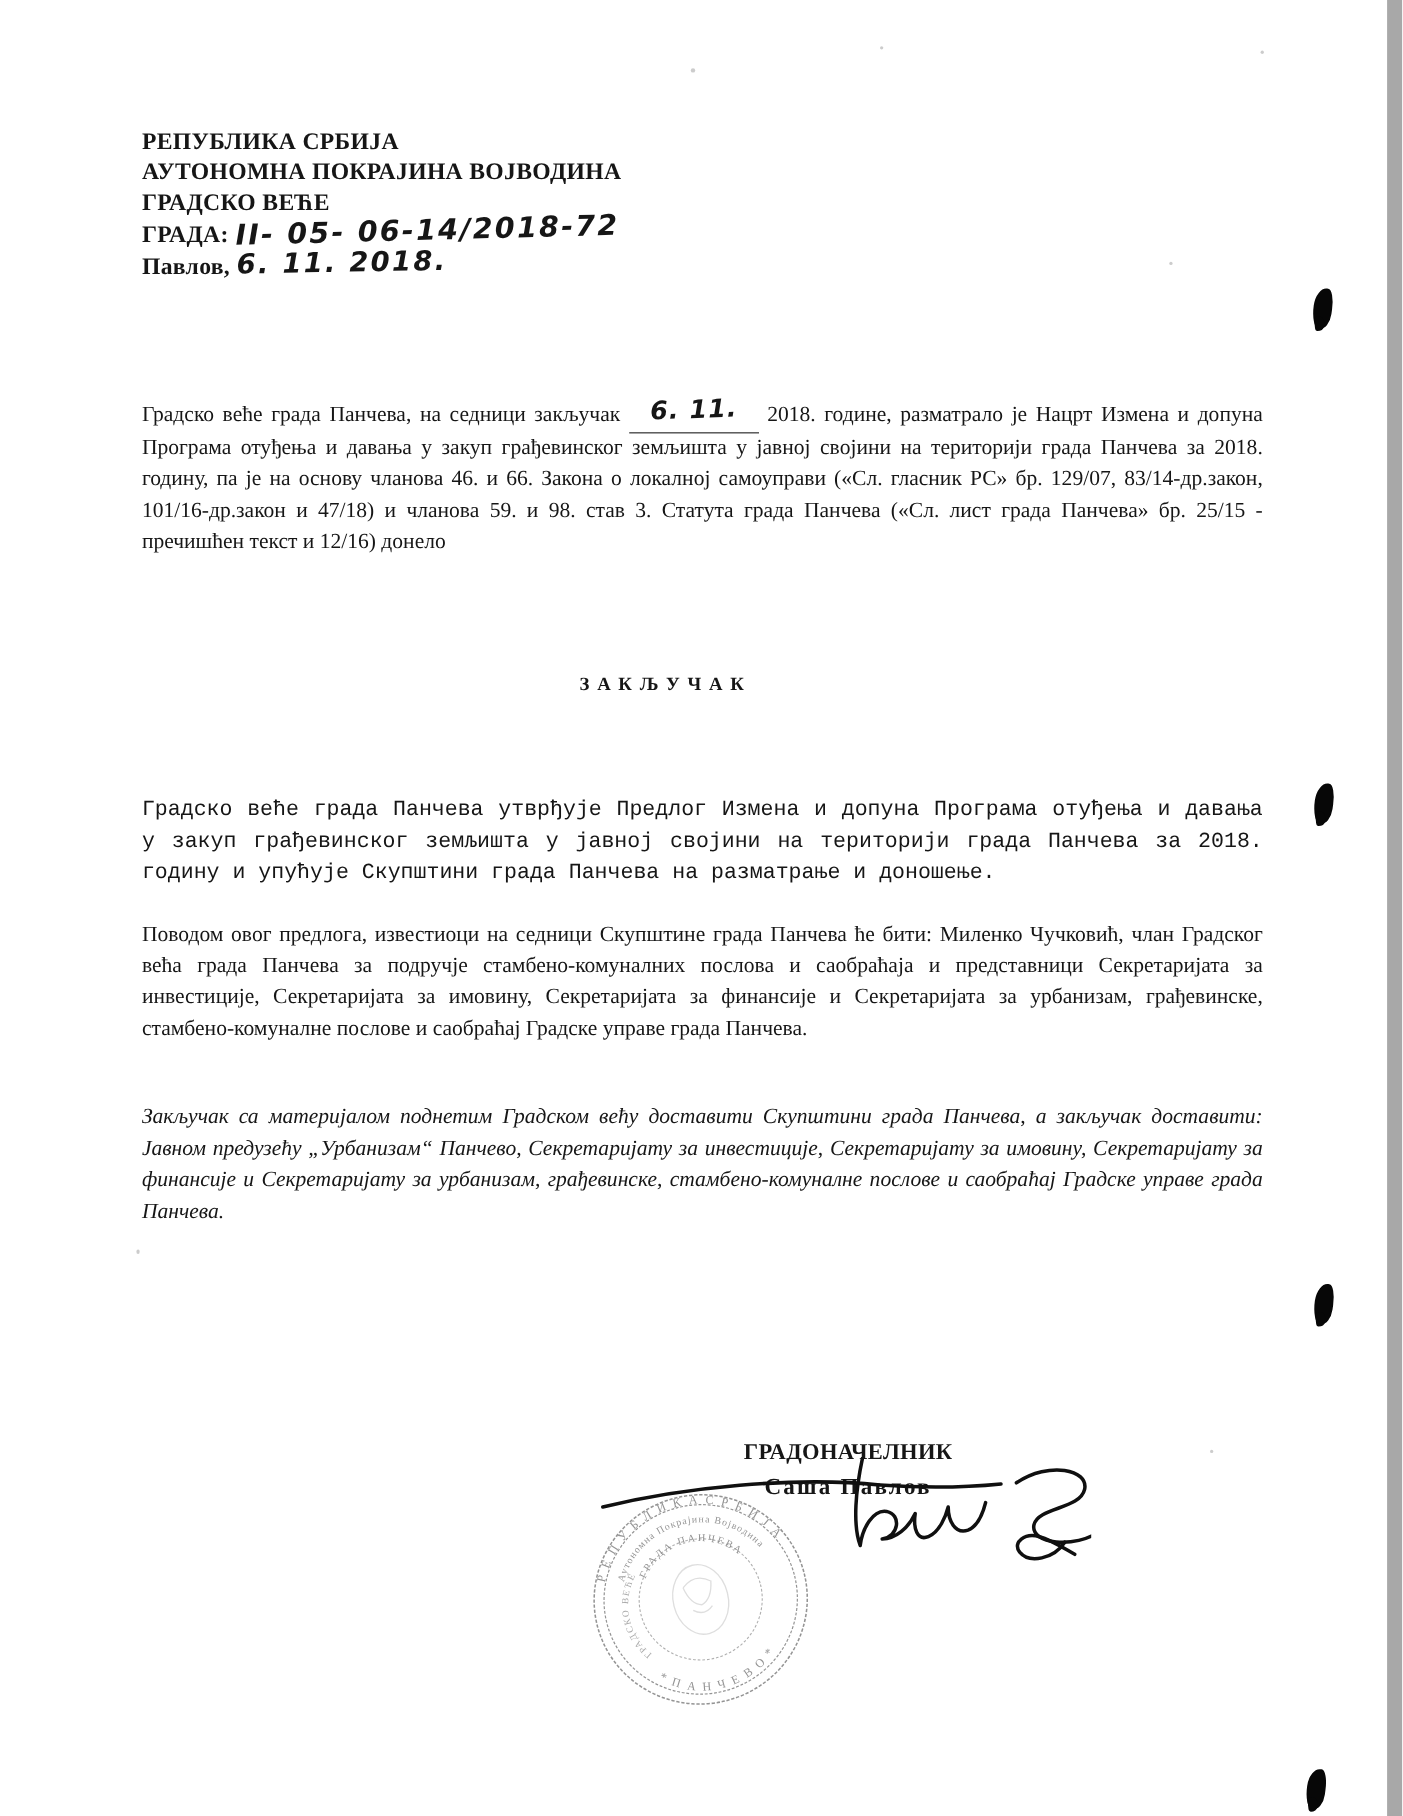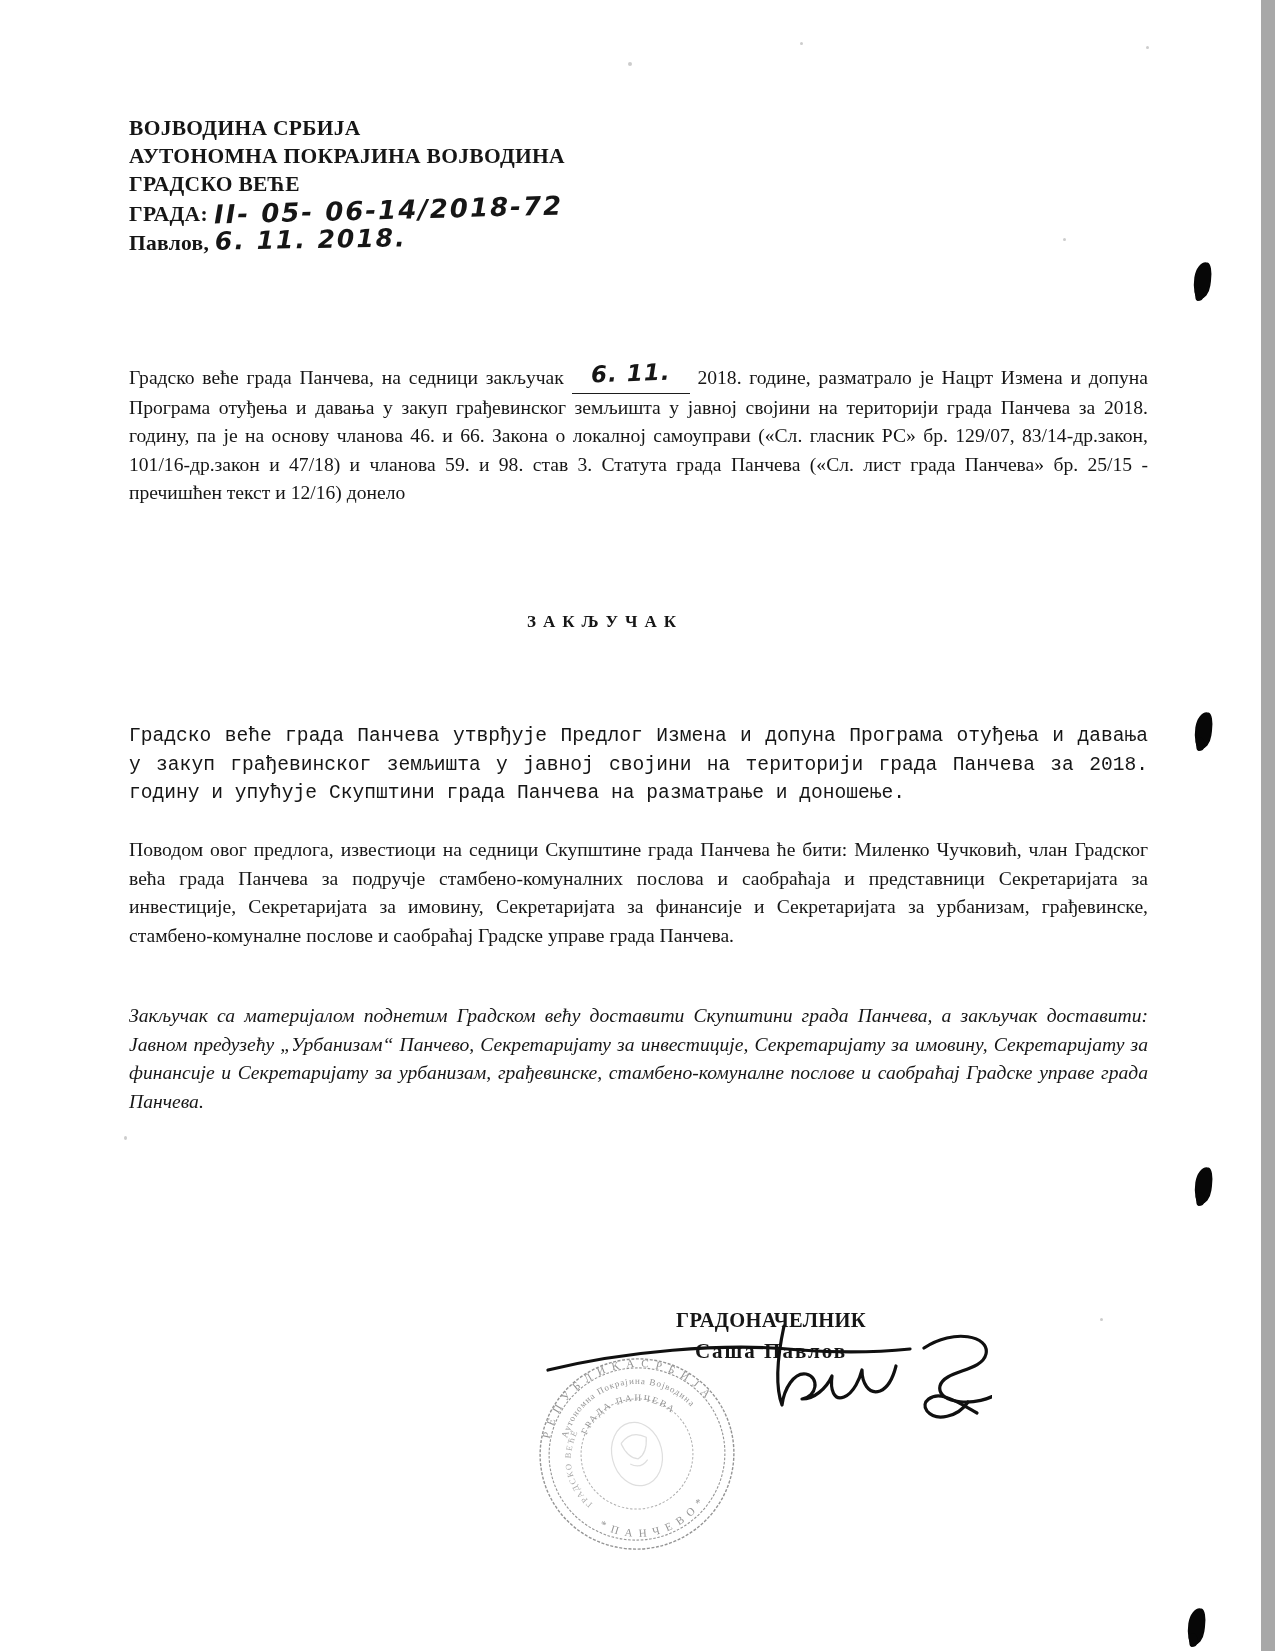--- a/index.html
+++ b/index.html
@@ -39,21 +39,21 @@
 
   .stamp-svg{position:absolute;left:512px;top:1350px;}
   .signature-svg{position:absolute;left:532px;top:1312px;}
 </style>
 </head>
 <body>
 
 <div class="page">
 
   <div class="header">
-    <div>ВОЈВОДИНА СРБИЈА</div>
+    <div>РЕПУБЛИКА СРБИЈА</div>
     <div>АУТОНОМНА ПОКРАЈИНА ВОЈВОДИНА</div>
     <div>ГРАДСКО ВЕЋЕ</div>
     <div>
       <span>ГРАДА:</span>
       <span class="hand hand-number">II- 05- 06-14/2018-72</span>
     </div>
     <div>
       <span>Павлов,</span>
       <span class="hand hand-date">6. 11. 2018.</span>
     </div>

